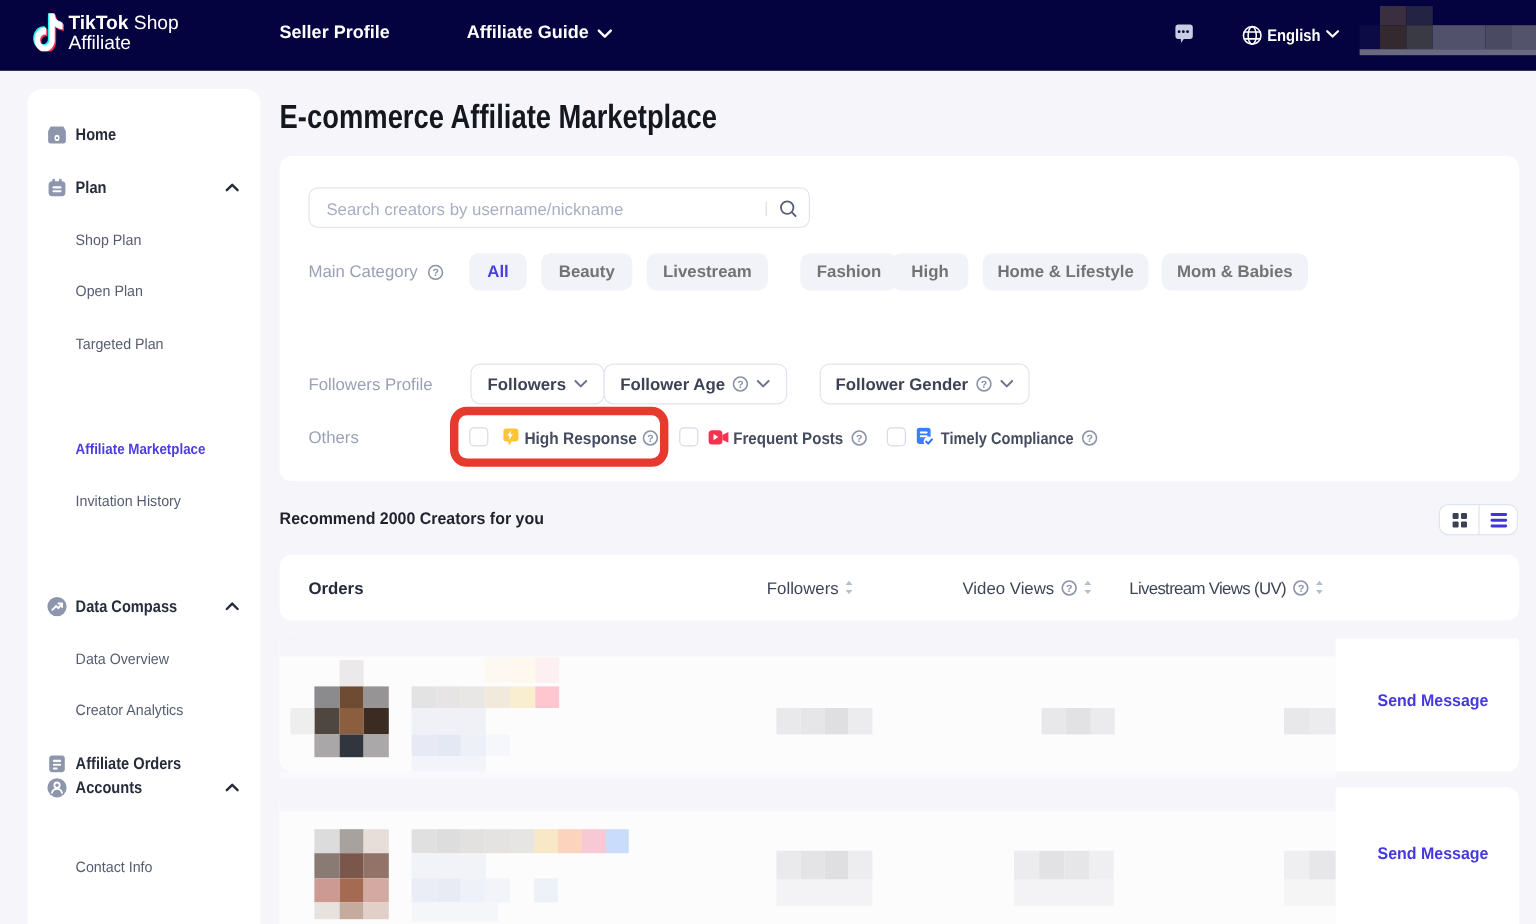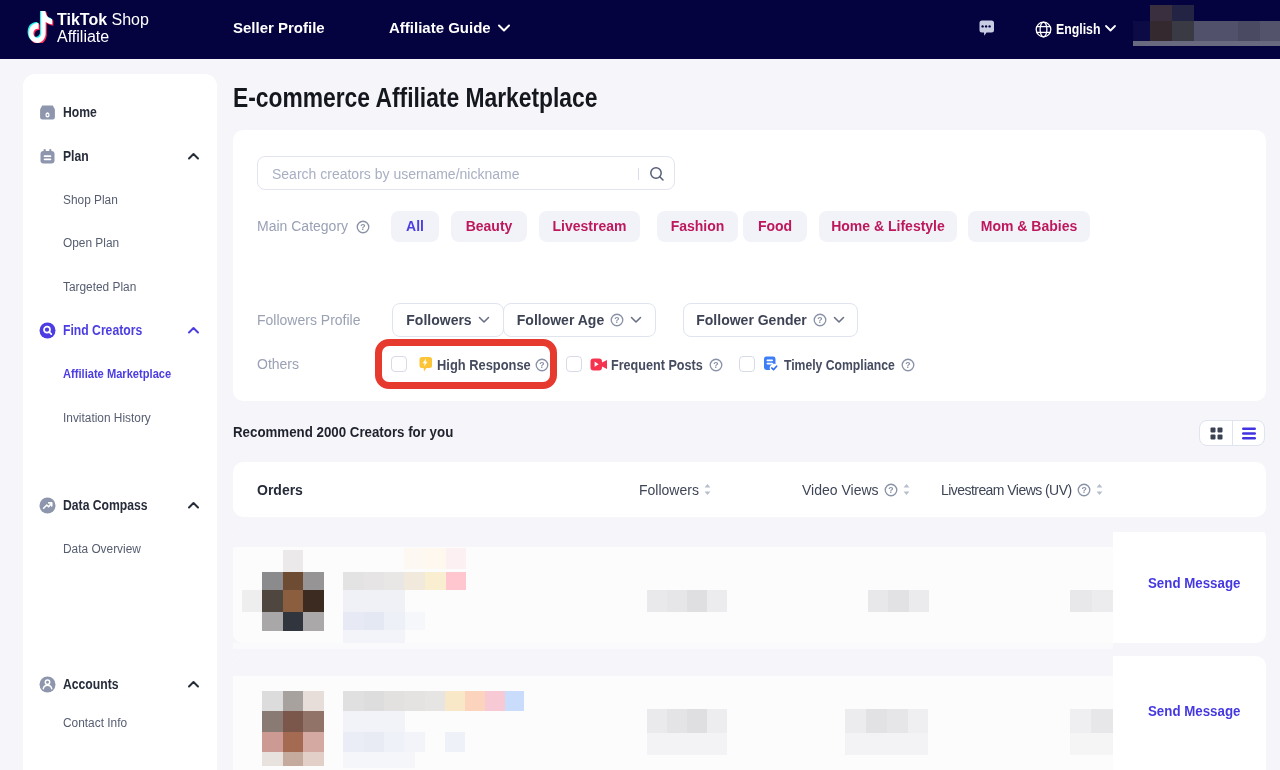--- a/index.html
+++ b/index.html
@@ -22,21 +22,21 @@
 .sitem .chev { position:absolute; left:164px; top:50%; margin-top:-6px; }
 .purple .lb { color:#4b3de2; }
 
 
 #h1 { position:absolute; left:233px; top:81.5px; font-size:28px; font-weight:700; color:#15171e; transform:scaleX(0.815); transform-origin:left top; white-space:nowrap; }
 #fcard { position:absolute; left:233px; top:130px; width:1033px; height:271px; background:#fff; border-radius:10px; }
 #search { position:absolute; left:24px; top:26px; width:418px; height:34px; border:1px solid #e2e5ef; border-radius:8px; background:#fff; }
 #search .ph { position:absolute; left:14px; top:8.5px; font-size:14px; color:#a9afc3; }
 #search .dv { position:absolute; left:380px; top:11px; width:1px; height:12px; background:#d9dde9; }
 .flabel { position:absolute; left:24px; font-size:14px; color:#9aa1b4; white-space:nowrap; }
-.pill { position:absolute; height:31px; line-height:31px; background:#f2f3f9; border-radius:8px; text-align:center; font-size:14px; font-weight:700; color:#be185d; }
+.pill { position:absolute; height:31px; line-height:31px; background:#f2f3f9; border-radius:8px; text-align:center; font-size:14px; font-weight:700; color:#737373; }
 .pill.on { color:#4c3fe2; }
 .drop { position:absolute; top:173px; height:34px; background:#fff; border:1px solid #e0e4ef; border-radius:8px; display:flex; align-items:center; justify-content:center; font-size:14px; font-weight:700; color:#3d4355; gap:6px; }
 .cbx { position:absolute; top:226px; width:16px; height:16px; border:1.5px solid #d7dbe8; border-radius:4px; background:#fff; }
 .ckl { position:absolute; top:226.5px; font-size:14px; font-weight:700; color:#454c5f; white-space:nowrap; transform-origin:left top; }
 #redbox { position:absolute; left:142px; top:209px; width:182px; height:50px; border:7px solid #e73a2f; border-radius:14px; }
 
 
 #rec { position:absolute; left:233px; top:424px; font-size:14px; font-weight:700; color:#1f222c; transform:scaleX(0.95); transform-origin:left top; white-space:nowrap; }
 #toggle { position:absolute; left:1199px; top:420px; width:66px; height:26px; background:#fff; border:1px solid #e0e3f0; border-radius:8px; }
 #toggle .mid { position:absolute; left:32px; top:0; width:1px; height:24px; background:#e0e3f0; }
@@ -120,52 +120,53 @@
   </div>
   <div class="sitem" style="top:104px">
       <div class="lb sub">Shop Plan</div>
     </div>
   <div class="sitem" style="top:147px">
       <div class="lb sub">Open Plan</div>
     </div>
   <div class="sitem" style="top:191px">
       <div class="lb sub">Targeted Plan</div>
     </div>
-  <div class="sitem purple" style="top:234px">
-    <svg class="ic" viewBox="0 0 17 17">
-        <circle cx="8.5" cy="8.5" r="8" fill="#4b3de2"></circle>
-        <circle cx="8" cy="7.7" r="3" fill="none" stroke="#fff" stroke-width="1.7"></circle>
-        <line x1="10.2" y1="10" x2="12.3" y2="12.1" stroke="#fff" stroke-width="1.7" stroke-linecap="round"></line>
-      </svg>
-    <div class="lb">Find Creators</div>
-    <svg class="chev" width="13" height="13" viewBox="0 0 13 13">
-        <polyline points="2,8.5 6.5,4 11,8.5" fill="none" stroke="#4b3de2" stroke-width="2" stroke-linecap="round" stroke-linejoin="round"></polyline>
-      </svg>
-  </div>
   <div class="sitem purple" style="top:278px">
       <div class="lb" style="font-size:12.5px;transform:translateY(-50%) scaleX(0.89);transform-origin:left center">Affiliate Marketplace</div>
     </div>
   <div class="sitem" style="top:322px">
       <div class="lb sub">Invitation History</div>
     </div>
   <div class="sitem" style="top:409px">
     <svg class="ic" viewBox="0 0 17 17">
         <circle cx="8.5" cy="8.5" r="8" fill="#8d96ad"></circle>
         <path d="M4.6 11.2 L7.8 8 l1.8 1.8 L12.4 6.4" fill="none" stroke="#fff" stroke-width="1.6" stroke-linecap="round" stroke-linejoin="round"></path>
         <path d="M9.7 5.9 h3 v3" fill="none" stroke="#fff" stroke-width="1.6" stroke-linecap="round" stroke-linejoin="round"></path>
       </svg>
     <div class="lb">Data Compass</div>
     <svg class="chev" width="13" height="13" viewBox="0 0 13 13">
         <polyline points="2,8.5 6.5,4 11,8.5" fill="none" stroke="#272c3b" stroke-width="2" stroke-linecap="round" stroke-linejoin="round"></polyline>
       </svg>
   </div>
   <div class="sitem" style="top:453px">
       <div class="lb sub">Data Overview</div>
     </div>
-  <div class="sitem" style="top:588px">
+  <div class="sitem" style="top:496px">
+      <div class="lb sub">Creator Analytics</div>
+    </div>
+  <div class="sitem" style="top:540px">
+    <svg class="ic" viewBox="0 0 17 17">
+        <rect x="2" y="1.5" width="13" height="14" rx="2.6" fill="#8d96ad"></rect>
+        <rect x="5" y="5.2" width="7" height="1.7" rx="0.85" fill="#fff"></rect>
+        <rect x="5" y="8.4" width="7" height="1.7" rx="0.85" fill="#fff"></rect>
+        <rect x="5" y="11.6" width="4" height="1.7" rx="0.85" fill="#fff"></rect>
+      </svg>
+    <div class="lb">Affiliate Orders</div>
+  </div>
+  <div class="sitem" style="top:560px">
     <svg class="ic" viewBox="0 0 17 17">
         <circle cx="8.5" cy="8.5" r="8" fill="#8d96ad"></circle>
         <circle cx="8.5" cy="6.3" r="2.2" fill="none" stroke="#fff" stroke-width="1.5"></circle>
         <path d="M4.3 12.7 a4.3 4.3 0 0 1 8.4 0" fill="none" stroke="#fff" stroke-width="1.5" stroke-linecap="round"></path>
       </svg>
     <div class="lb">Accounts</div>
     <svg class="chev" width="13" height="13" viewBox="0 0 13 13">
         <polyline points="2,8.5 6.5,4 11,8.5" fill="none" stroke="#272c3b" stroke-width="2" stroke-linecap="round" stroke-linejoin="round"></polyline>
       </svg>
   </div>
@@ -188,22 +189,22 @@
 
   <div class="flabel" style="top:88px">Main Category
     <svg style="vertical-align:-3px;margin-left:4px" width="14" height="14" viewBox="0 0 16 16">
         <circle cx="8" cy="8" r="6.6" fill="none" stroke="#8a92a8" stroke-width="1.5"></circle>
         <text x="8" y="11.4" font-size="10" font-weight="700" text-anchor="middle" fill="#8a92a8">?</text>
       </svg>
   </div>
   <div class="pill on" style="left:158px;top:81px;width:48px">All</div>
   <div class="pill" style="left:218px;top:81px;width:76px">Beauty</div>
   <div class="pill" style="left:306px;top:81px;width:101px">Livestream</div>
-  <div class="pill" style="left:424px;top:81px;width:81px">Fashion</div>
-  <div class="pill" style="left:510px;top:81px;width:64px">Food</div>
+  <div class="pill" style="left:434px;top:81px;width:81px">Fashion</div>
+  <div class="pill" style="left:510px;top:81px;width:64px">High</div>
   <div class="pill" style="left:586px;top:81px;width:138px">Home &amp; Lifestyle</div>
   <div class="pill" style="left:735px;top:81px;width:122px">Mom &amp; Babies</div>
 
   <div class="flabel" style="top:182px">Followers Profile</div>
   <div class="drop" style="left:159px;width:112px">Followers
     <svg width="12" height="8" viewBox="0 0 12 8">
         <polyline points="1.5,1.5 6,6 10.5,1.5" fill="none" stroke="#6a7188" stroke-width="1.6" stroke-linecap="round" stroke-linejoin="round"></polyline>
       </svg>
   </div>
   <div class="drop" style="left:270px;width:153px">Follower Age

